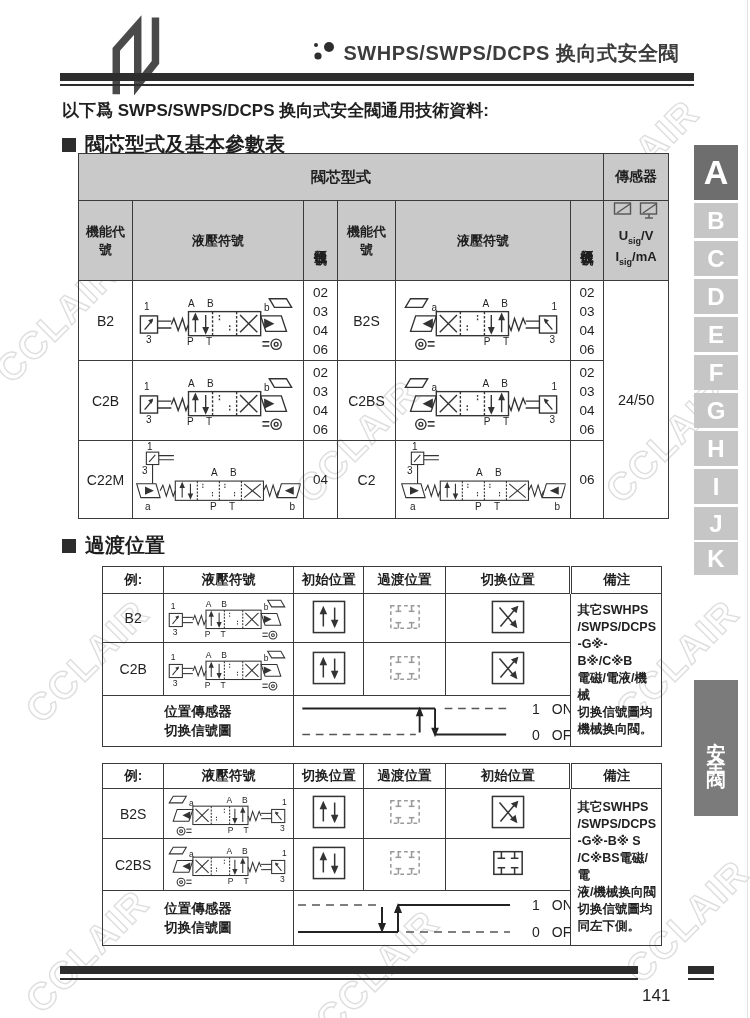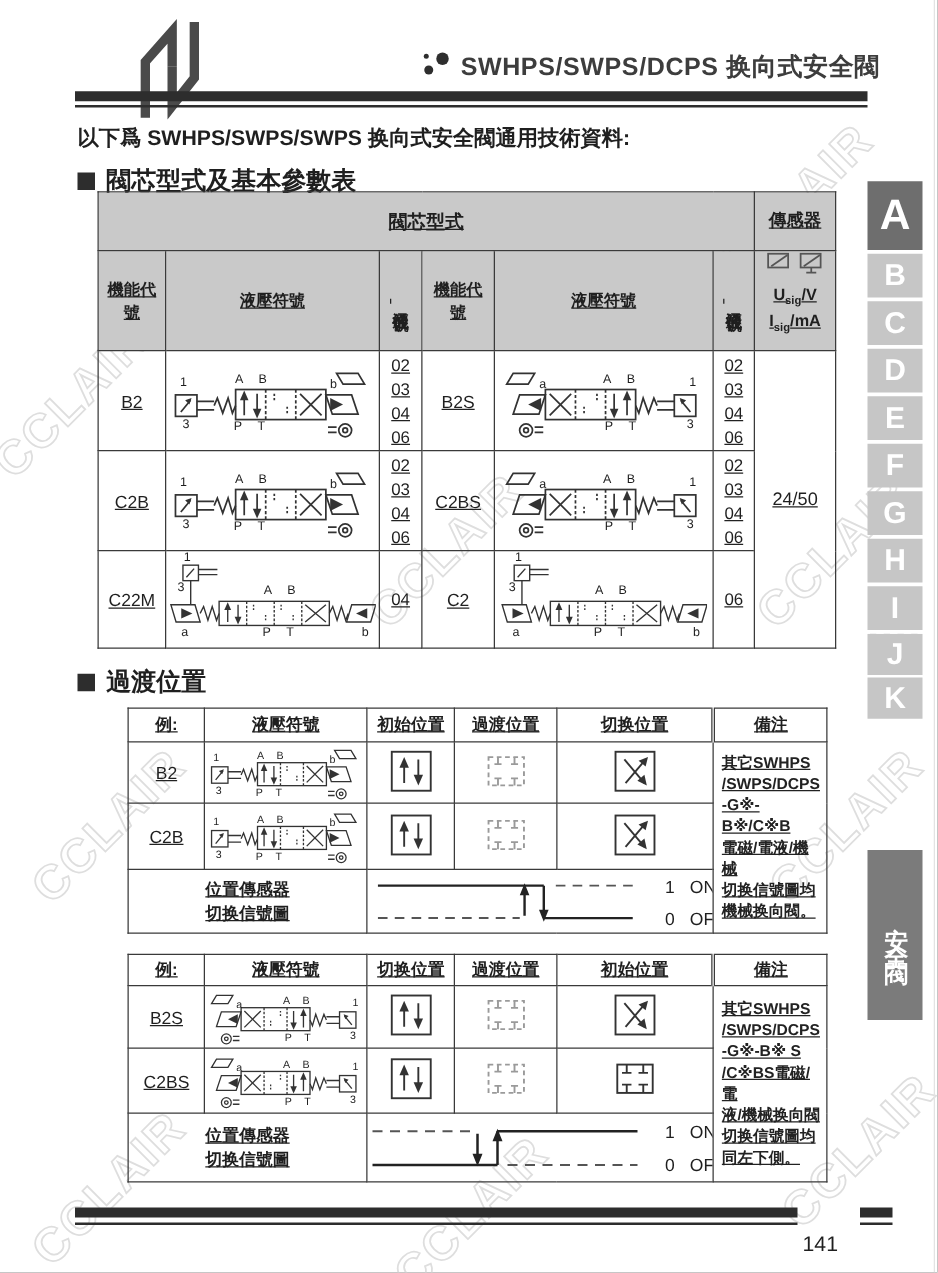--- a/index.html
+++ b/index.html
@@ -4,31 +4,31 @@
 <style>
   html,body{margin:0;padding:0;background:#9a9a9a;}
   #page{position:relative;width:750px;height:1018px;background:#ffffff;overflow:hidden;
         font-family:"Liberation Sans","DejaVu Sans",sans-serif;color:#222;}
   
   .wm{position:absolute;font-size:38px;font-weight:bold;letter-spacing:2px;
       color:rgba(0,0,0,0);-webkit-text-stroke:1.4px #dedede;transform:rotate(-45deg);
       pointer-events:none;white-space:nowrap;}
   
   #logo{position:absolute;left:92px;top:8px;}
-  #title-row{position:absolute;right:46px;top:40px;display:flex;align-items:flex-start;gap:8px;}
+  #title-row{position:absolute;right:71px;top:40px;display:flex;align-items:flex-start;gap:8px;}
   #title-row .ttl{font-size:20px;font-weight:600;color:#3d3d3d;letter-spacing:.5px;}
   .bar-thick{position:absolute;height:8px;background:#2d2d2d;}
   .bar-thin{position:absolute;height:2px;background:#2d2d2d;}
   #intro{position:absolute;left:62px;top:99px;font-size:17px;font-weight:700;color:#1f1f1f;}
   .sec-head{position:absolute;left:62px;display:flex;align-items:center;gap:9px;}
   .sec-sq{width:14px;height:14px;background:#2d2d2d;flex:0 0 auto;}
   .sec-t{font-size:20px;font-weight:700;color:#1f1f1f;}
   .sec-note{font-size:13px;font-weight:700;color:#1f1f1f;}
   
-  table{border-collapse:collapse;table-layout:fixed;text-decoration:underline;}
+  table{border-collapse:collapse;table-layout:fixed;}
   td{border:1px solid #3a3a3a;padding:0;text-align:center;vertical-align:middle;
      font-size:13px;color:#1f1f1f;overflow:hidden;}
   #main-table{position:absolute;left:78px;top:153px;width:590px;}
   #main-table td.hd{background:#c9c9c9;font-weight:700;}
   .vert{writing-mode:vertical-rl;text-orientation:upright;margin:0 auto;letter-spacing:1px;line-height:1;}
   .sizes div{line-height:19px;font-size:13.5px;}
   .code{font-size:14px;}
   .sensor-cell{display:flex;flex-direction:column;align-items:center;gap:3px;}
   .sensor-icons{display:flex;gap:6px;align-items:flex-start;margin-top:-14px;}
   .unit{font-size:13px;font-weight:700;}
@@ -240,21 +240,21 @@
         <circle cx="17" cy="7" r="5" fill="#2e2e2e"></circle>
         <circle cx="6" cy="16" r="3.6" fill="#2e2e2e"></circle>
         <circle cx="4" cy="5" r="2" fill="#2e2e2e"></circle>
       </svg>
     </span>
     <span class="ttl">SWHPS/SWPS/DCPS 换向式安全閥</span>
   </div>
   <div class="bar-thick" style="left:60px;top:73px;width:634px;"></div>
   <div class="bar-thin" style="left:60px;top:84px;width:634px;"></div>
 
-  <div id="intro">以下爲 SWHPS/SWPS/SWPS 换向式安全閥通用技術資料:</div>
+  <div id="intro">以下爲 SWPS/SWPS/DCPS 换向式安全閥通用技術資料:</div>
 
   <div class="sec-head" style="top:131px;">
     <span class="sec-sq"></span>
     <span class="sec-t">閥芯型式及基本參數表</span>
   </div>
 
   <table id="main-table">
     <colgroup>
       <col style="width:54px">
         <col style="width:171px">

